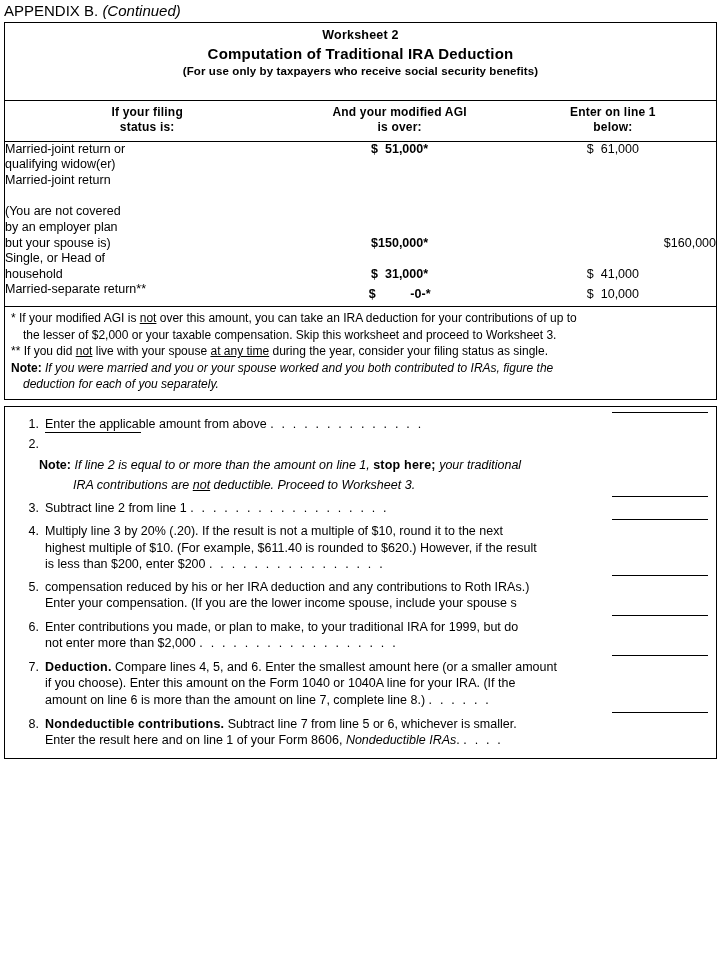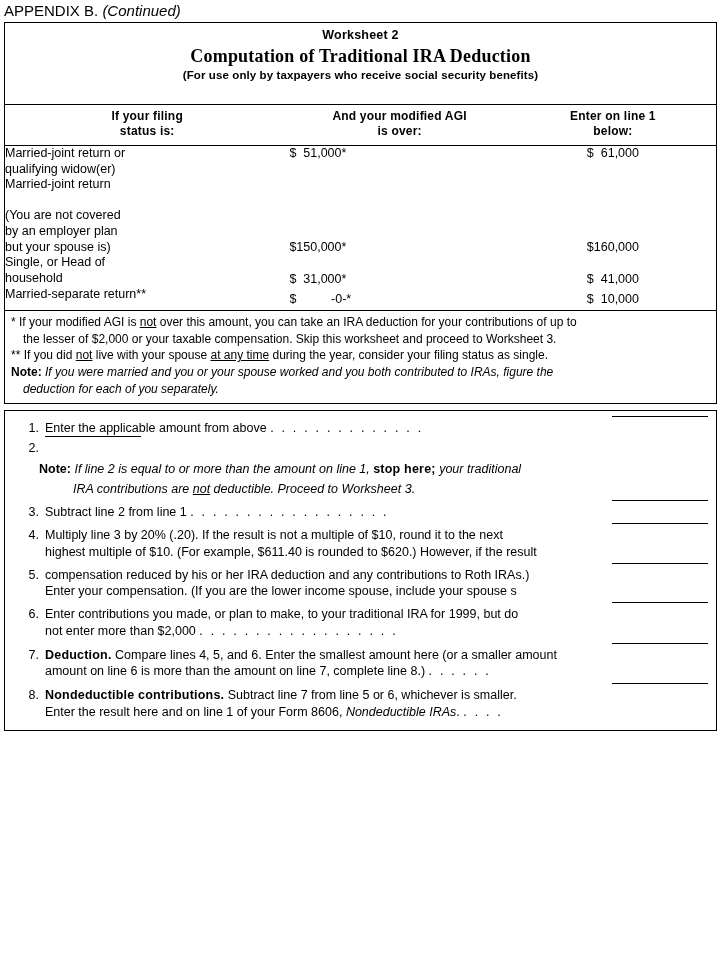--- a/index.html
+++ b/index.html
@@ -43,23 +43,22 @@
     border-bottom: 1.5px solid #000;
     line-height: 1.35;
   }
   .ws-title .l1 {
     font-weight: bold;
     font-size: 12.5px;
     letter-spacing: 0.2px;
   }
   .ws-title .l2 {
     font-weight: bold;
-    font-size: 18px;
+    font-size: 15px;
     letter-spacing: 0.2px;
-    font-family: Liberation Serif, serif;
   }
   .ws-title .l3 {
     font-weight: bold;
     font-size: 11.5px;
     letter-spacing: 0.1px;
   }
 
   table.ws-table {
     border-collapse: collapse;
     width: 100%;
@@ -80,22 +79,23 @@
   table.ws-table td {
     vertical-align: top;
     padding: 0;
     font-size: 12.5px;
   }
   .status-cell {
     padding: 5px 0 5px 12px;
     line-height: 1.25;
   }
   .agi-cell {
-    text-align: left;
+    text-align: center;
     padding-right: 14px;
+    font-weight: bold;
   }
   .enter-cell {
     text-align: center;
     padding-right: 18px;
   }
   .money {
     display: inline-block;
     white-space: pre;
   }
   .row-pad-a td { padding-top: 5px; padding-bottom: 3px; }
@@ -230,21 +230,21 @@
           <td class="status-cell">
             <div style="white-space:pre-line">Married-joint  return
 
 (You are not covered
 by an employer plan
 but your spouse is)</div>
           </td>
           <td class="agi-cell" style="vertical-align:bottom; padding-bottom:1px;">
             <span class="money">$150,000*</span>
           </td>
-          <td class="enter-cell" style="vertical-align:bottom; padding-bottom:1px;">
+          <td class="enter-cell" style="vertical-align:bottom; padding-bottom:1px;text-align:right;">
             <span class="money">$160,000</span>
           </td>
         </tr>
 
         <tr>
           <td class="status-cell">
             <div style="white-space:pre-line">Single, or Head of
 household</div>
           </td>
           <td class="agi-cell" style="vertical-align:bottom; padding-bottom:1px;">
@@ -320,20 +320,21 @@
       <div class="rule rule-b1">
           <span class="line"></span>
         </div>
     </div>
 
     <div class="step" style="padding-top:5px;">
       <div class="num">4.</div>
       <div class="body">
         <div>Multiply  line  3  by 20%  (.20).  If  the  result  is  not  a  multiple  of $10,  round  it  to  the  next</div>
         <div>highest multiple of $10. (For example, $611.40 is rounded to $620.) However, if the result</div>
+        <div><span>is less than $200, enter $200 </span><span class="dots">. . . . . . . . . . . . . . . .</span></div>
       </div>
       <div class="rule rule-b1">
           <span class="line"></span>
         </div>
     </div>
 
     <div class="step" style="padding-top:5px;">
       <div class="num">5.</div>
       <div class="body">
         <div>compensation reduced by his or her IRA deduction and any contributions to Roth IRAs.)</div>
@@ -352,20 +353,21 @@
       </div>
       <div class="rule rule-b1">
           <span class="line"></span>
         </div>
     </div>
 
     <div class="step" style="padding-top:6px;">
       <div class="num">7.</div>
       <div class="body">
         <div><b class="tight">Deduction.</b><span> Compare lines 4, 5, and 6. Enter the smallest amount here (or a smaller amount</span></div>
+        <div>if  you  choose).  Enter  this  amount  on  the  Form  1040  or  1040A  line  for  your  IRA.  (If  the</div>
         <div><span>amount on line 6 is more than the amount on line 7, complete line 8.) </span><span class="dots">. . . . . .</span></div>
       </div>
       <div class="rule rule-b1">
           <span class="line"></span>
         </div>
     </div>
 
     <div class="step" style="padding-top:6px;">
       <div class="num">8.</div>
       <div class="body">

